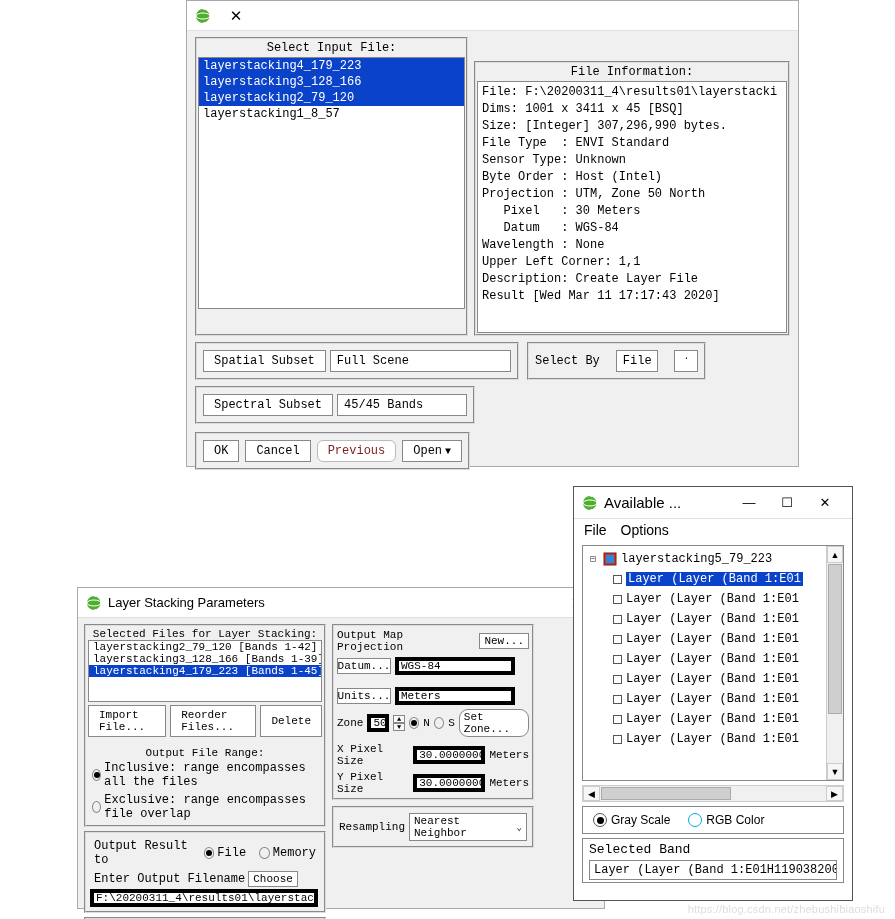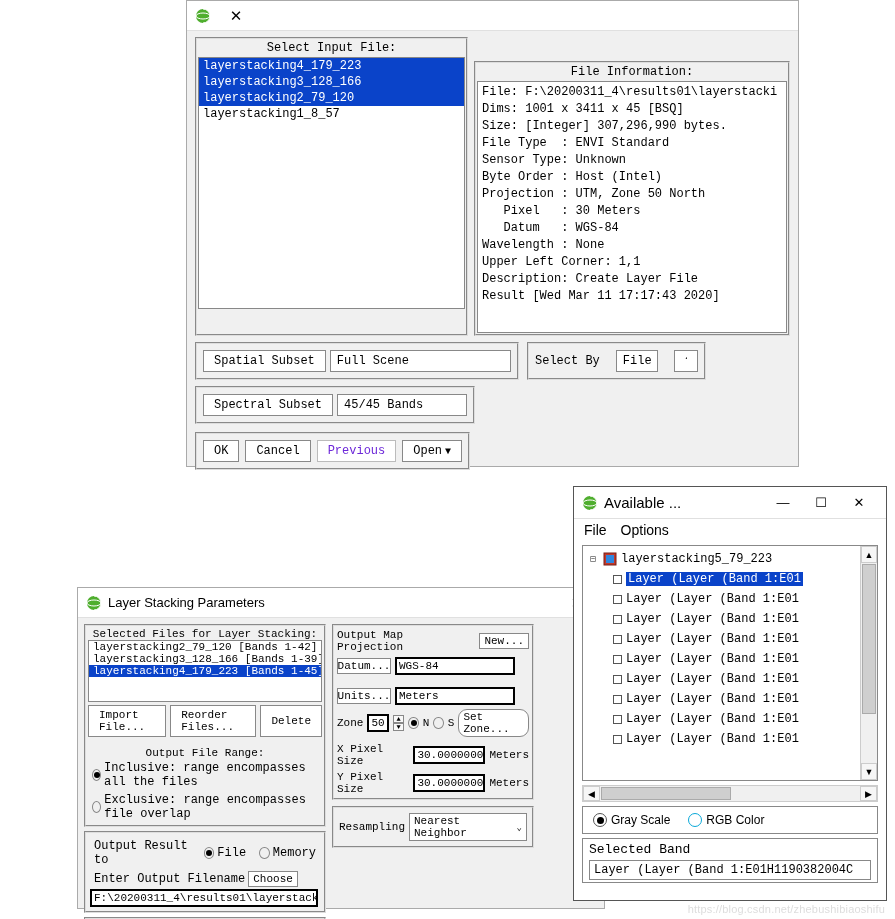--- a/index.html
+++ b/index.html
@@ -29,51 +29,51 @@
   .listbox {
     border: 1px solid #888; background: #fff; height: 252px; overflow: auto; padding:0;
   }
   .listbox .item { padding: 1px 4px; white-space: nowrap; }
   .listbox .item.sel { background: #0a43c9; color: #fff; }
   .infobox { border: 1px solid #888; background: #fff; height: 252px; padding: 2px 4px; white-space: pre; overflow:hidden; line-height:17px; }
 
   .row2 { display:flex; gap:8px; padding: 6px 8px 0 8px; align-items:center; }
   .valfield { border:1px solid #888; background:#fff; flex:1; padding:2px 6px; height:22px; display:flex; align-items:center; }
   .btn { border:1px solid #888; background:#fff; padding:3px 10px; display:inline-flex; align-items:center; justify-content:center; cursor:default; }
-  .btn.disabled { color:#6d28d9; border-color:#bbb; }
+  .btn.disabled { color:#7f1d1d; border-color:#bbb;border-radius:6px; }
   .arrowsbtn { width:24px; height:22px; display:inline-flex; align-items:center; justify-content:center; }
   .drop { font-size:10px; margin-left:3px; }
 
   
   .dlg2 {
     position: absolute; left: 77px; top: 587px; width: 528px; height: 322px;
     border: 1px solid #aaa; background: #f0f0f0;
   }
   .d2-body { display:flex; gap:6px; padding: 6px; }
   .d2-left { width: 242px; display:flex; flex-direction:column; gap:4px; }
   .d2-right { width: 202px; display:flex; flex-direction:column; gap:6px; }
   .listbox2 { border:1px solid #888; background:#fff; height:62px; overflow:hidden; }
   .listbox2 .item { padding:0 4px; font-size:11px; white-space:nowrap; }
   .listbox2 .item.sel { background:#0a43c9; color:#fff; }
   .btnrow { display:flex; gap:4px; justify-content:center; }
   .radio-row { display:flex; align-items:center; gap:3px; padding:2px 4px; }
   .radio { width:12px;height:12px; border:1px solid #888; border-radius:50%; display:inline-flex; align-items:center; justify-content:center; }
   .radio .dot { width:6px;height:6px; border-radius:50%; background:#000; }
-  .tinput { border:2px solid #000000; background:#fff; padding:1px 2px; height:18px; display:inline-flex; align-items:center; font-size:11px; overflow:hidden; white-space:nowrap; }
+  .tinput { border:4px solid #000000; background:#fff; padding:1px 2px; height:18px; display:inline-flex; align-items:center; font-size:11px; overflow:hidden; white-space:nowrap; }
   .projlist { border:1px solid #888; background:#fff; height:86px; overflow:hidden; }
   .projlist .item { padding:0 4px; font-size:11px; white-space:nowrap; }
   .projlist .item.sel { background:#0a43c9; color:#fff; }
   .paramrow { display:flex; align-items:center; gap:4px; font-size:11px; }
   .spin { width:14px; display:flex; flex-direction:column; }
   .spin div { border:1px solid #888; height:8px; font-size:7px; display:flex;align-items:center;justify-content:center;background:#f8f8f8; }
   .select { border:1px solid #888; background:#fff; padding:1px 4px; display:inline-flex; align-items:center; gap:4px; font-size:11px; }
 
   
   .dlg3 {
-    position: absolute; left: 573px; top: 486px; width: 314px; height: 415px;
+    position: absolute; left: 573px; top: 486px; width: 280px; height: 415px;
     border: 1px solid #555; background: #fff;
   }
   .dlg3 .titlebar { height: 32px; }
   .winbtn { width:38px; height:24px; display:flex;align-items:center;justify-content:center; font-size:13px; }
   .menubar { display:flex; gap:14px; padding:3px 10px; font-size:14px; }
   .treebox { border:1px solid #888; margin:4px 8px; height:236px; overflow:hidden; position:relative; }
   .tree-inner { padding:3px 0; font-size:12px; }
   .tree-row { display:flex; align-items:center; white-space:nowrap; padding:0 4px; height:20px;}
   .tree-toggle { width:12px; text-align:center; color:#666; font-size:10px; margin-right:2px;}
   .tree-row.sel .tlabel { background:#0a43c9; color:#fff; padding:0 2px; }

